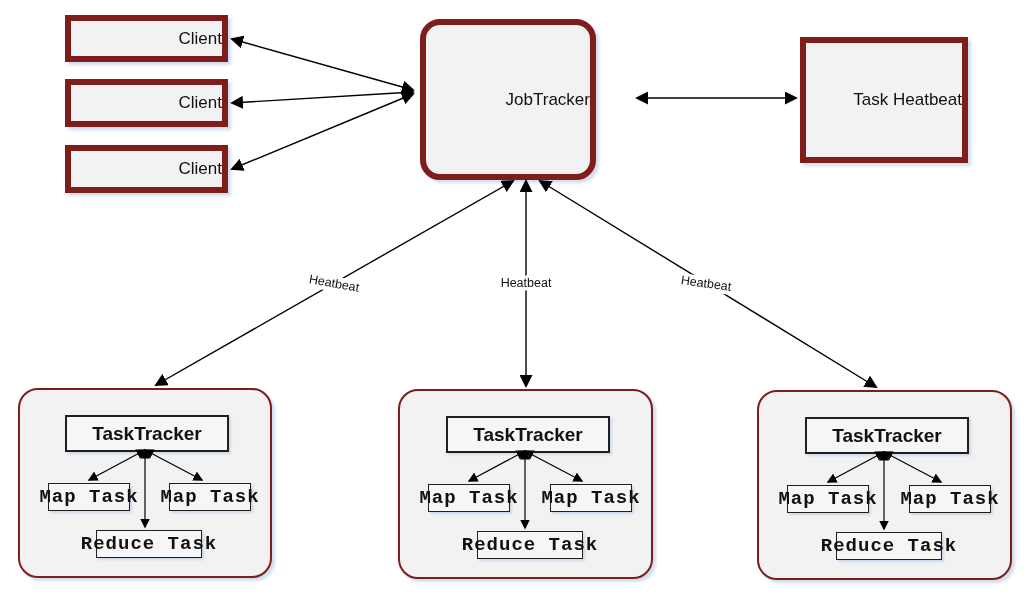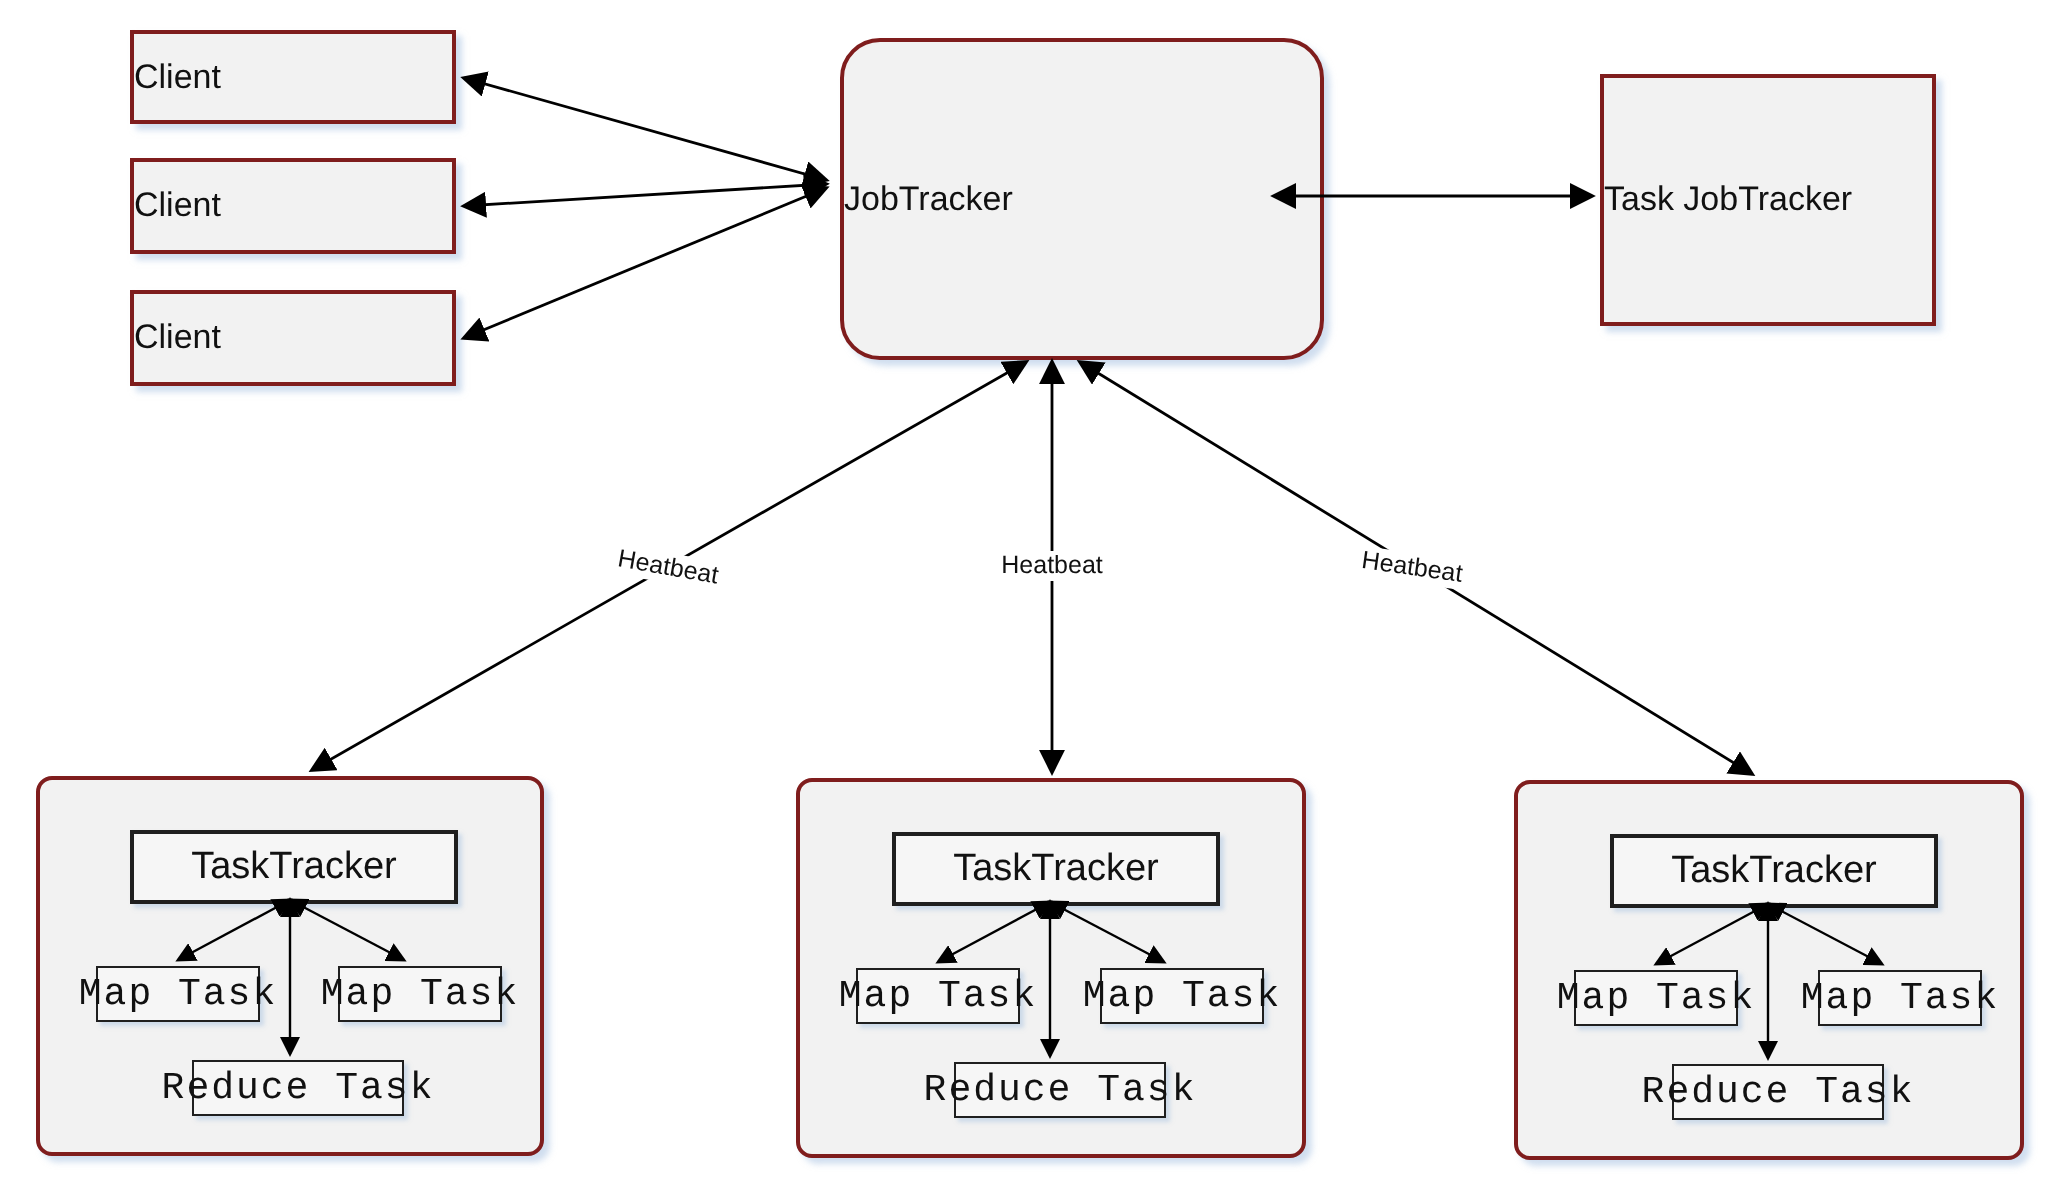--- a/index.html
+++ b/index.html
@@ -2,27 +2,27 @@
 <html><head>
 <meta charset="utf-8">
 <style>
   html,body{margin:0;padding:0;background:#ffffff;}
   .canvas{
     position:relative;width:1030px;height:600px;background:#ffffff;overflow:hidden;
     font-family:"Liberation Sans",sans-serif;color:#111111;
   }
   .box{
     position:absolute;box-sizing:border-box;
-    background:#f2f2f2;border:2px solid #7f1d1d;
-    display:flex;align-items:center;justify-content:flex-start;
+    background:#f2f2f2;border:6px solid #7f1d1d;
+    display:flex;align-items:center;justify-content:flex-end;
     box-shadow:3px 3px 3px rgba(170,195,225,.55);
     font-size:17px;
   }
   .rounded{border-radius:20px;}
-  .group{border-radius:8px;border-width:2px;}
+  .group{border-radius:20px;border-width:2px;font-weight:bold;}
   .inner{
     position:absolute;box-sizing:border-box;
     background:#f6f6f6;border:1px solid #1f1f1f;
     display:flex;align-items:center;justify-content:center;
     box-shadow:2px 2px 2px rgba(170,195,225,.5);
   }
   .tt-label{border-width:2px;font-size:19px;}
   .task{
     font-family:"Liberation Mono","DejaVu Sans Mono",monospace;
     font-size:19px;letter-spacing:1px;white-space:pre;
@@ -42,26 +42,26 @@
   <div class="box" style="left:65px;top:15px;width:163px;height:47px;">
     <span>Client</span>
   </div>
   <div class="box" style="left:65px;top:79px;width:163px;height:48px;">
     <span>Client</span>
   </div>
   <div class="box" style="left:65px;top:145px;width:163px;height:48px;">
     <span>Client</span>
   </div>
 
-  <div class="box rounded" style="left:420px;top:19px;width:242px;height:161px;">
+  <div class="box rounded" style="left:420px;top:19px;width:176px;height:161px;">
     <span>JobTracker</span>
   </div>
 
   <div class="box" style="left:800px;top:37px;width:168px;height:126px;">
-    <span>Task JobTracker</span>
+    <span>Task Heatbeat</span>
   </div>
 
   <div class="box group" style="left:18px;top:388px;width:254px;height:190px;">
     <div class="inner tt-label" style="left:45px;top:25px;width:164px;height:37px;">
       <span>TaskTracker</span>
     </div>
     <div class="inner task" style="left:28px;top:93px;width:82px;height:28px;">
       <span>Map Task</span>
     </div>
     <div class="inner task" style="left:149px;top:93px;width:82px;height:28px;">

